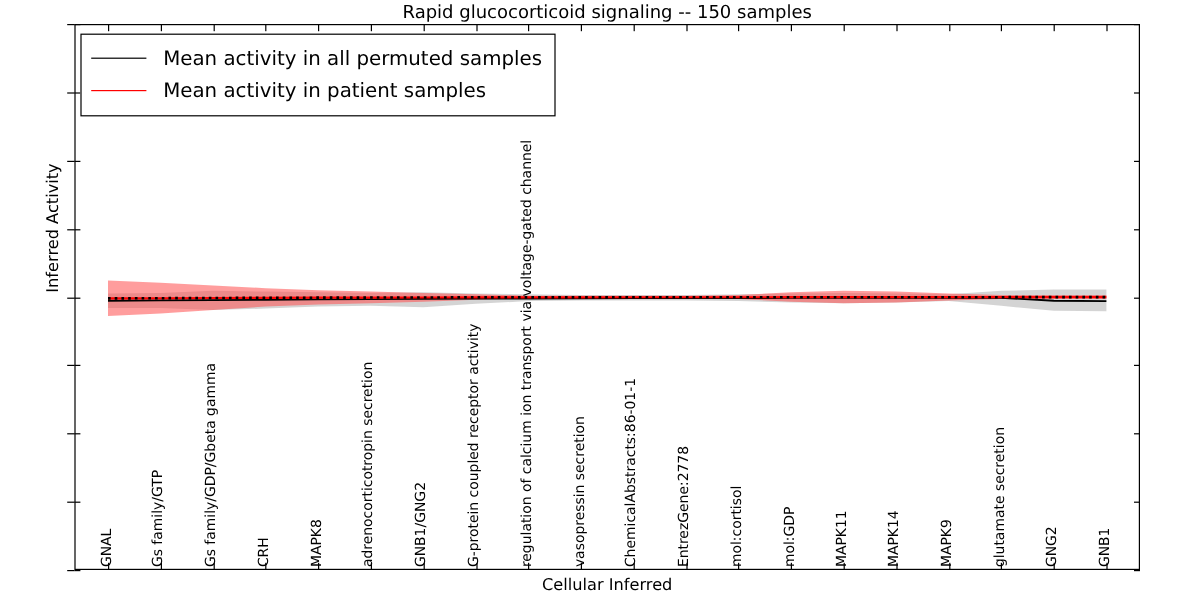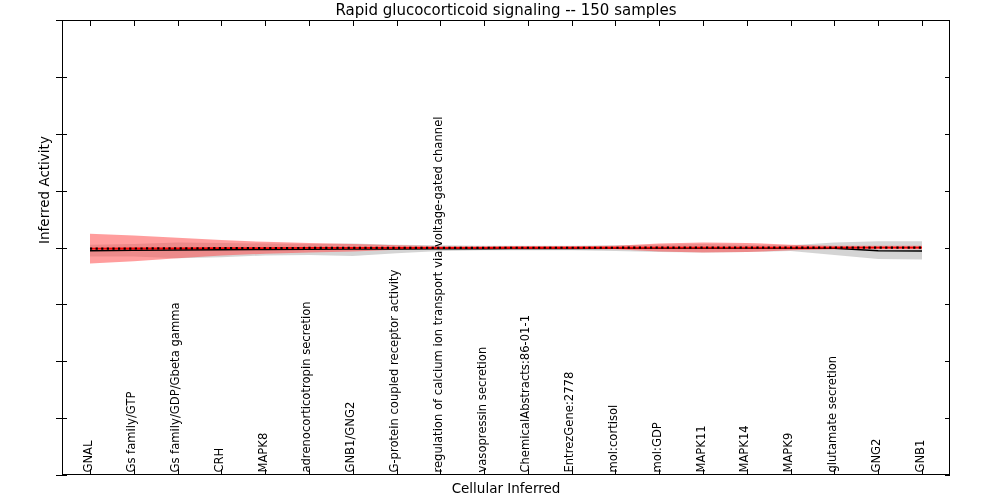--- a/index.html
+++ b/index.html
@@ -282,14 +282,24 @@
         <div class="xtick-label" style="left: 838.921px;">glutamate secretion</div>
         <div class="xtick-mark" style="left: 878.211px;"></div>
         <div class="xtick-mark-top" style="left: 878.211px;"></div>
         <div class="xtick-label" style="left: 882.711px;">GNG2</div>
         <div class="xtick-mark" style="left: 922px;"></div>
         <div class="xtick-mark-top" style="left: 922px;"></div>
         <div class="xtick-label" style="left: 926.5px;">GNB1</div>
       </div>
   </div>
 
+  <div id="legend">
+      <div class="legend-row">
+        <span class="legend-swatch black"></span>
+        <span class="legend-text">Mean activity in all permuted samples</span>
+      </div>
+      <div class="legend-row">
+        <span class="legend-swatch red"></span>
+        <span class="legend-text">Mean activity in patient samples</span>
+      </div>
+    </div>
 
 </div>
 
 </body></html>

